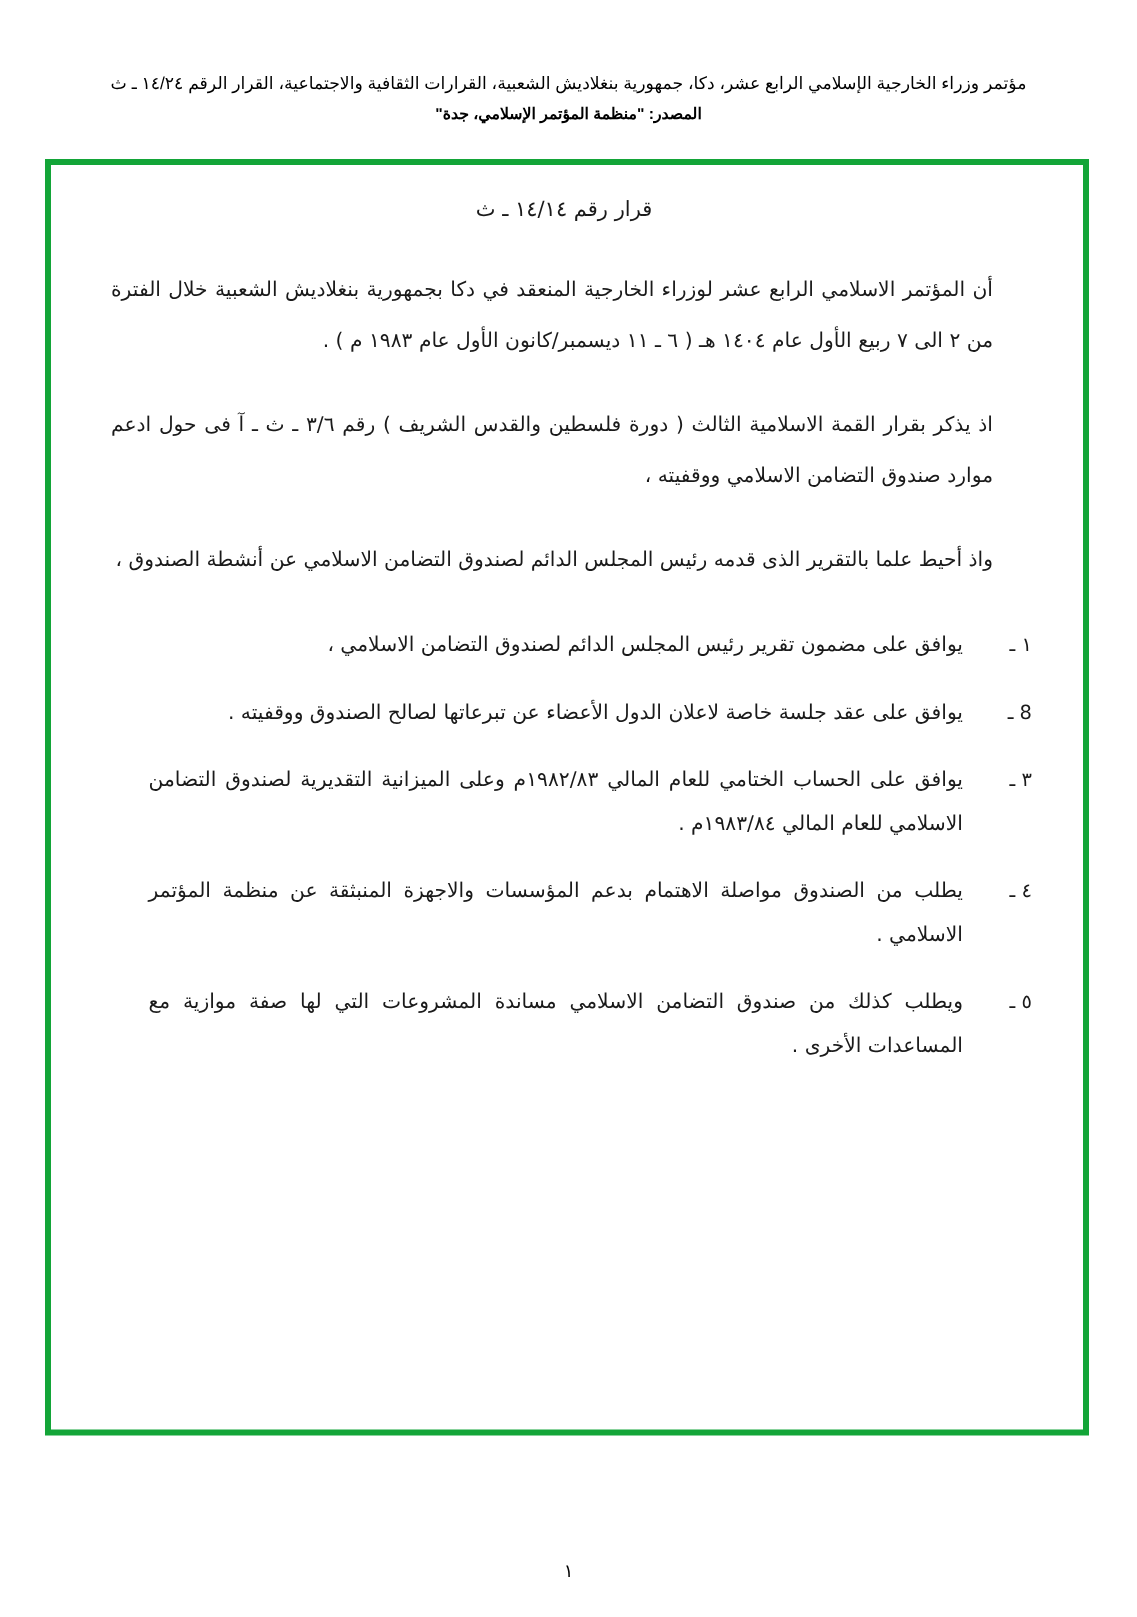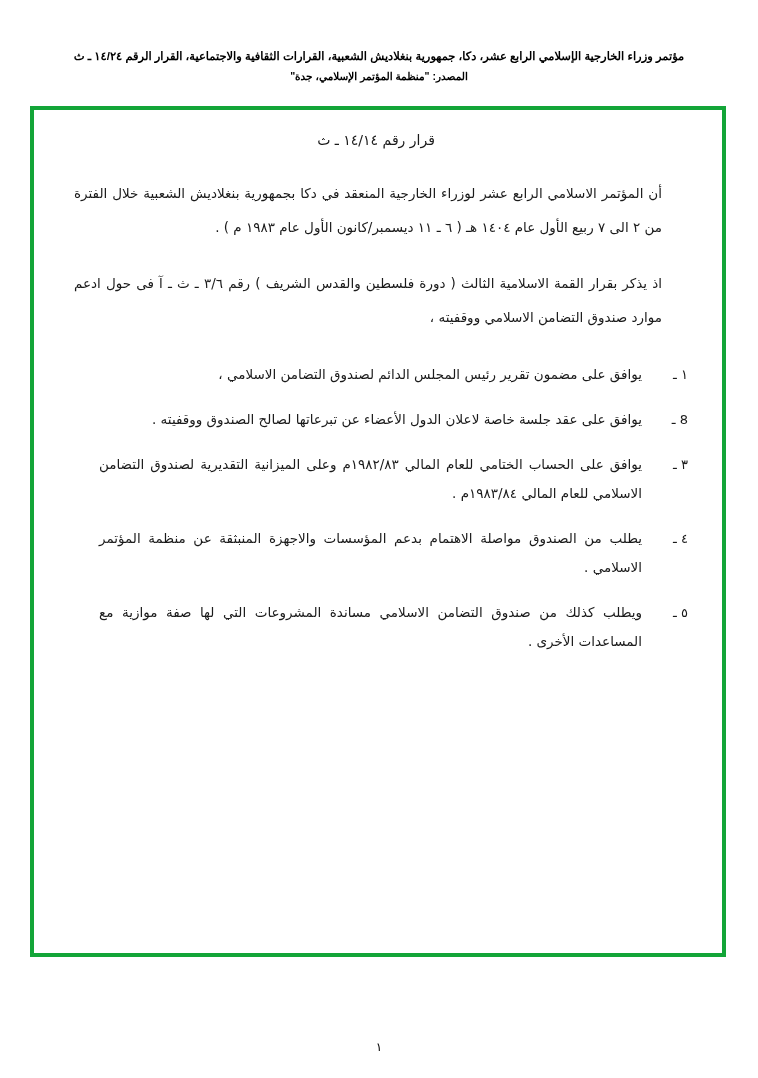--- a/index.html
+++ b/index.html
@@ -20,21 +20,21 @@
   .doc-header {
     position: absolute;
     top: 48px;
     left: 0;
     right: 0;
     text-align: center;
     direction: rtl;
   }
   .header-line-1 {
     font-family: "Liberation Sans", sans-serif;
-    font-weight: bold;
+    font-weight: normal;
     font-size: 11.5px;
     letter-spacing: -0.2px;
     line-height: 16px;
     color: #000;
     padding: 0 20px;
   }
   .header-line-2 {
     font-family: "Liberation Sans", sans-serif;
     font-weight: bold;
     font-size: 10.5px;
@@ -143,20 +143,21 @@
 </div>
 
 <div class="page-frame">
   <div class="frame-inner">
 
     <div class="hand res-number">قرار رقم ١٤/١٤ ـ ث</div>
 
 
     <div class="hand para first">أن المؤتمر الاسلامي الرابع عشر لوزراء الخارجية المنعقد في دكا بجمهورية بنغلاديش الشعبية خلال الفترة من ٢ الى ٧ ربيع الأول عام ١٤٠٤ هـ ( ٦ ـ ١١ ديسمبر/كانون الأول عام ١٩٨٣ م ) .</div>
     <div class="hand para">اذ يذكر بقرار القمة الاسلامية الثالث ( دورة فلسطين والقدس الشريف ) رقم ٣/٦ ـ ث ـ آ فى حول ادعم موارد صندوق التضامن الاسلامي ووقفيته ،</div>
+    <div class="hand para">واذ أحيط علما بالتقرير الذى قدمه رئيس المجلس الدائم لصندوق التضامن الاسلامي عن أنشطة الصندوق ،</div>
 
     <div class="items">
 
       <div class="item hand">
         <div class="item-num">١ ـ</div>
         <div class="item-text">يوافق على مضمون تقرير رئيس المجلس الدائم لصندوق التضامن الاسلامي ،</div>
       </div>
 
       <div class="item hand">
         <div class="item-num">8 ـ</div>

